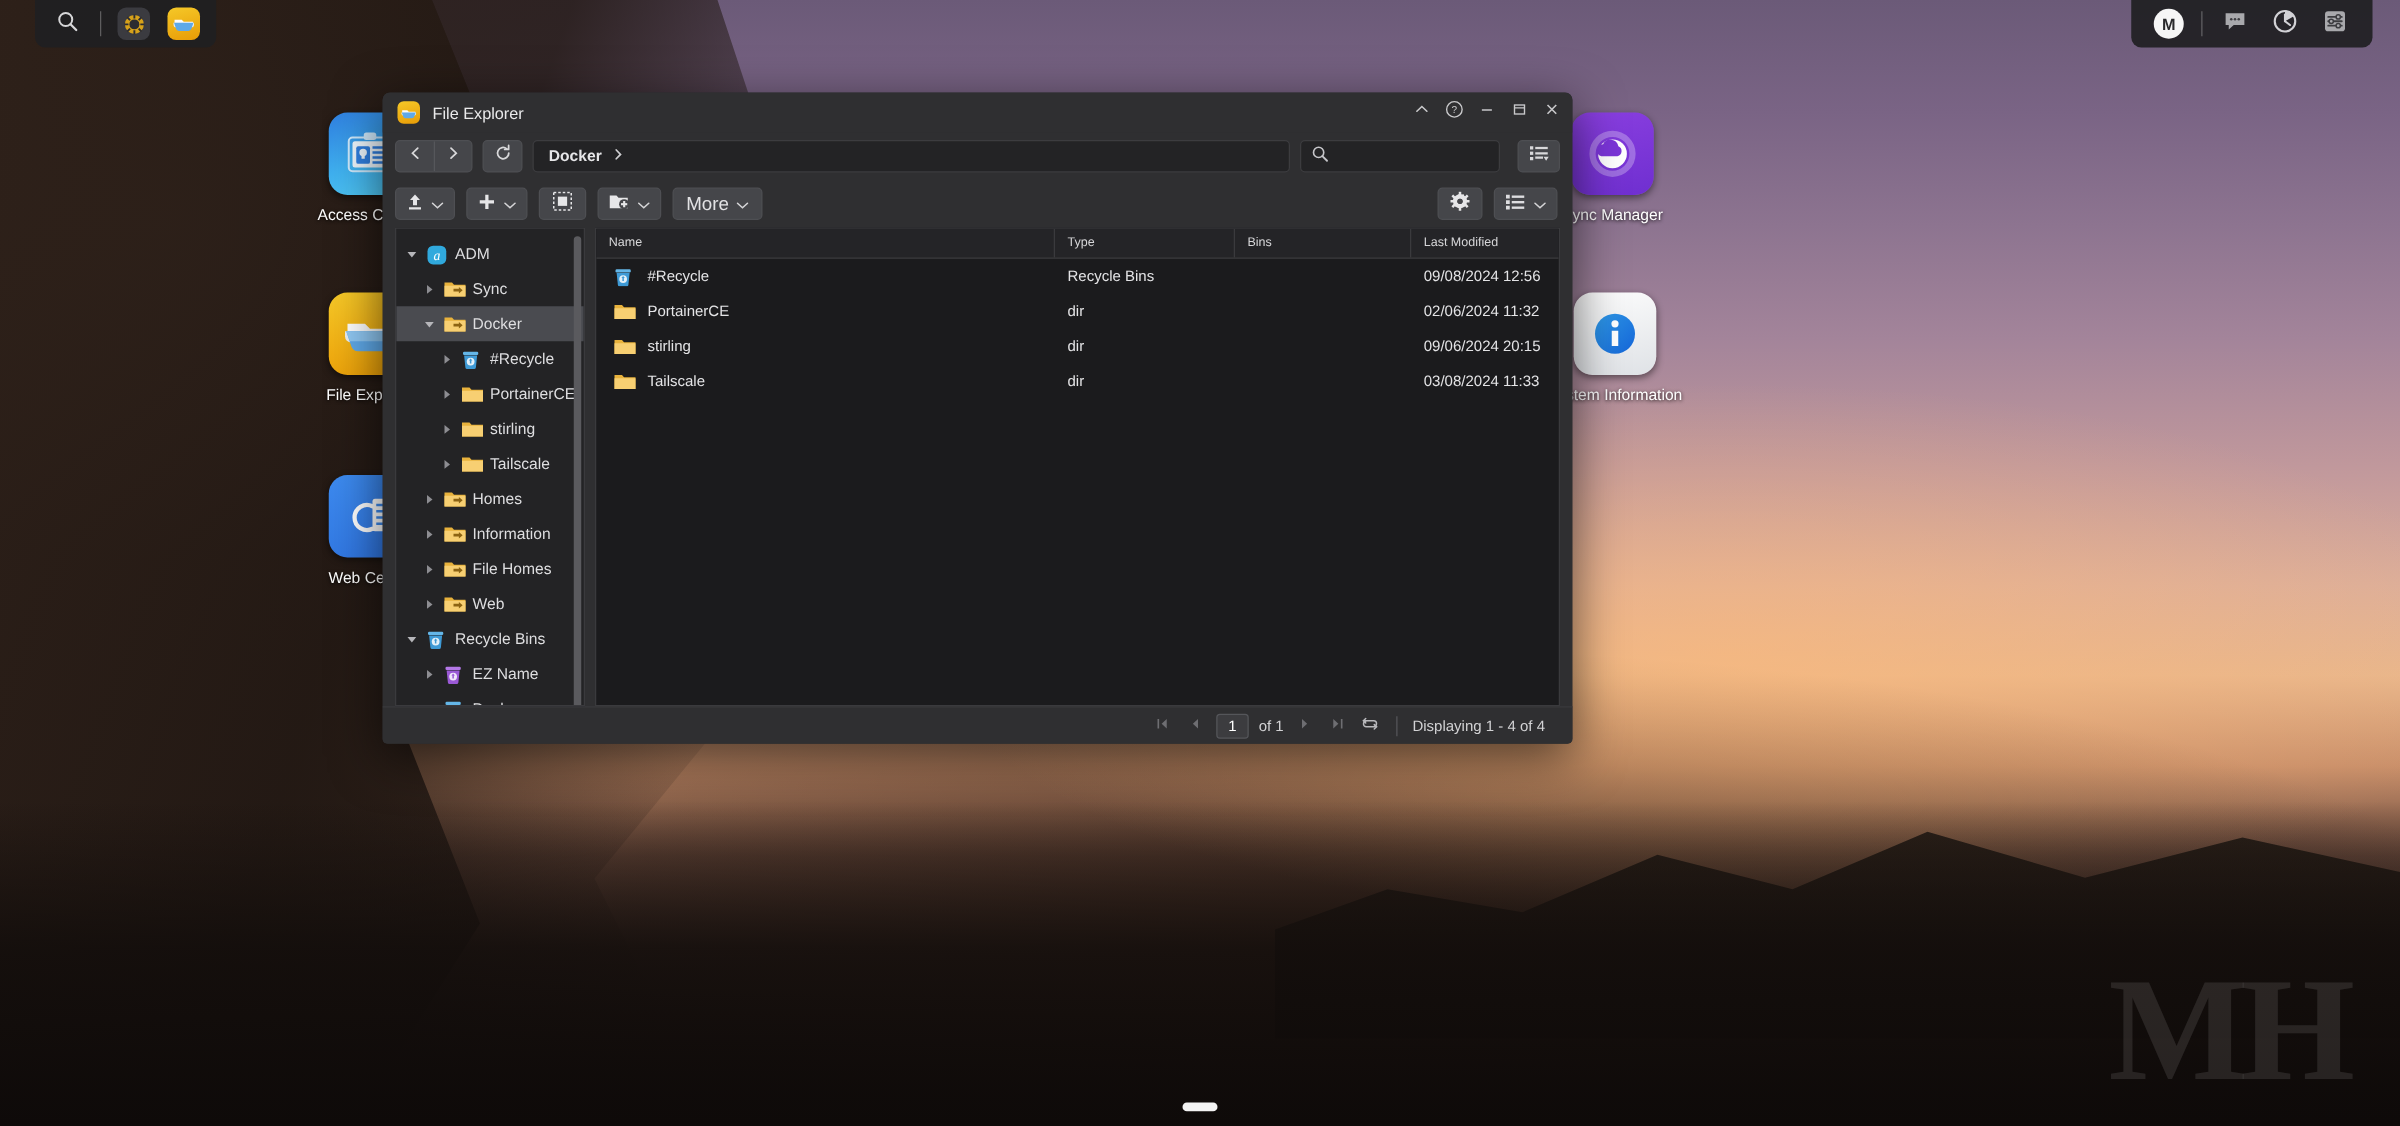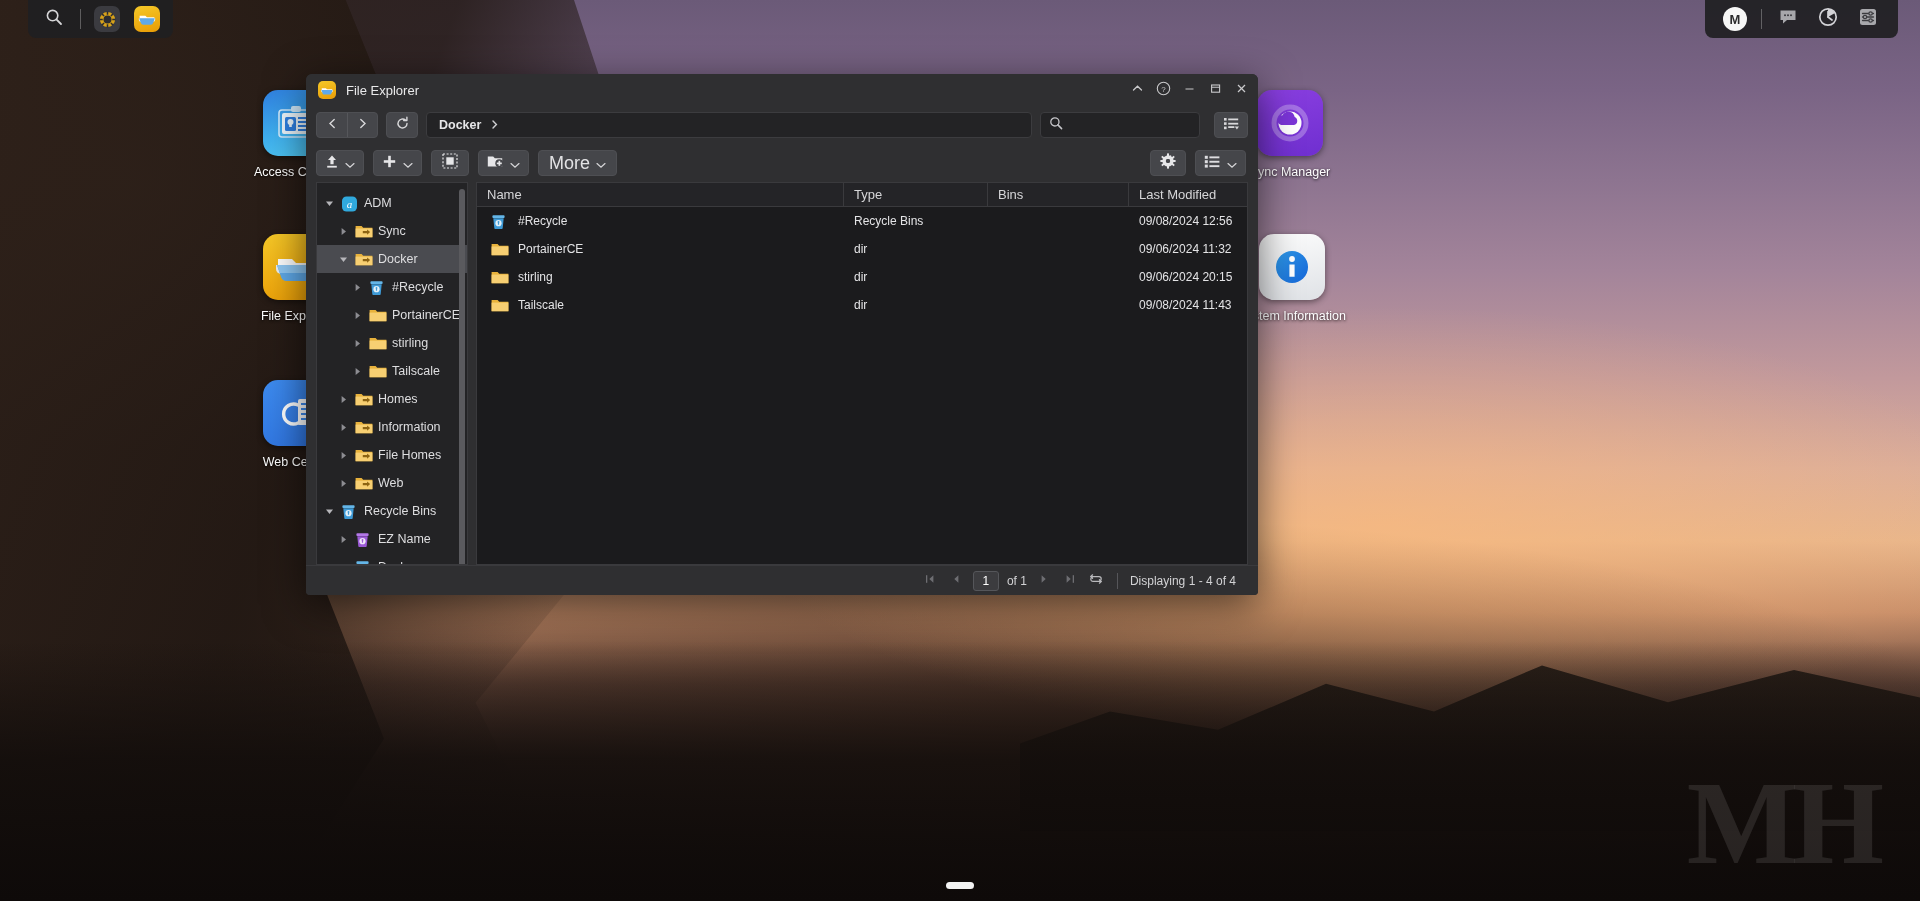--- a/index.html
+++ b/index.html
@@ -158,21 +158,21 @@
   }
 
   
   #fe-toolbar {
     height: 38px; display: flex; align-items: center; gap: 9px;
     padding: 0 10px; flex: none;
   }
   .tool-btn {
     height: 26px; background: #45464a; border: 1px solid #4e4f53; border-radius: 4px;
     display: flex; align-items: center; gap: 6px; padding: 0 8px;
-    color: #e2e2e4; font-size: 18px; cursor: pointer;
+    color: #e2e2e4; font-size: 15px; cursor: pointer;
   }
   .tool-spacer { flex: 1; }
 
   
   #fe-body { flex: 1; display: flex; overflow: hidden; padding: 0 0 0 10px; }
   #fe-tree {
     width: 152px; background: #232325; border: 1px solid #3a3a3d;
     overflow: hidden; position: relative; flex: none;
   }
   #fe-tree-scroll { position: absolute; inset: 0; overflow: hidden; padding: 6px 0 0 0; }
@@ -195,21 +195,21 @@
   #fe-list {
     flex: 1; margin: 0 10px 0 8px;
     background: #1b1b1d; border: 1px solid #3a3a3d;
     display: flex; flex-direction: column; overflow: hidden;
   }
   #fe-list-head {
     height: 24px; display: flex; background: #242427;
     border-bottom: 1px solid #3a3a3d; flex: none;
   }
   .col-h {
-    font-size: 13px; color: #d6d6d8; display: flex; align-items: center;
+    font-size: 10px; color: #d6d6d8; display: flex; align-items: center;
     padding-left: 10px; border-right: 1px solid #3a3a3d; cursor: pointer;
   }
   .col-name { width: 367px; }
   .col-type { width: 144px; }
   .col-size { width: 141px; }
   .col-mod  { flex: 1; border-right: none; }
   #fe-rows { flex: 1; overflow: hidden; }
   .file-row { height: 28px; display: flex; align-items: center; cursor: pointer; }
   .cell {
     font-size: 12px; color: #e4e4e6; display: flex; align-items: center;
@@ -847,21 +847,21 @@
           <div class="file-row">
             <div class="cell cell-name">
               <span class="tw-icon"><svg width="18" height="15" viewBox="0 0 18 15">
                   <path d="M0.6 2 h6 l1.6 1.8 h9.2 v9.4 h-16.8 z" fill="#e8b23c"></path>
                   <path d="M0.6 4.6 h16.8 v8.6 h-16.8 z" fill="#f7cf72"></path>
                 </svg></span>
               <span>PortainerCE</span>
             </div>
             <div class="cell cell-type">dir</div>
             <div class="cell cell-size"></div>
-            <div class="cell cell-mod">09/06/2024 11:32</div>
+            <div class="cell cell-mod">02/06/2024 11:32</div>
           </div>
           <div class="file-row">
             <div class="cell cell-name">
               <span class="tw-icon"><svg width="18" height="15" viewBox="0 0 18 15">
                   <path d="M0.6 2 h6 l1.6 1.8 h9.2 v9.4 h-16.8 z" fill="#e8b23c"></path>
                   <path d="M0.6 4.6 h16.8 v8.6 h-16.8 z" fill="#f7cf72"></path>
                 </svg></span>
               <span>stirling</span>
             </div>
             <div class="cell cell-type">dir</div>
@@ -871,21 +871,21 @@
           <div class="file-row">
             <div class="cell cell-name">
               <span class="tw-icon"><svg width="18" height="15" viewBox="0 0 18 15">
                   <path d="M0.6 2 h6 l1.6 1.8 h9.2 v9.4 h-16.8 z" fill="#e8b23c"></path>
                   <path d="M0.6 4.6 h16.8 v8.6 h-16.8 z" fill="#f7cf72"></path>
                 </svg></span>
               <span>Tailscale</span>
             </div>
             <div class="cell cell-type">dir</div>
             <div class="cell cell-size"></div>
-            <div class="cell cell-mod">09/08/2024 11:43</div>
+            <div class="cell cell-mod">03/08/2024 11:33</div>
           </div>
         </div>
     </div>
   </div>
 
   <div id="fe-status">
     <div class="pg-btn disabled">
       <span>
         <svg width="12" height="12" viewBox="0 0 12 12">
           <rect x="2" y="2.2" width="1.3" height="7.6" fill="currentColor"></rect>

